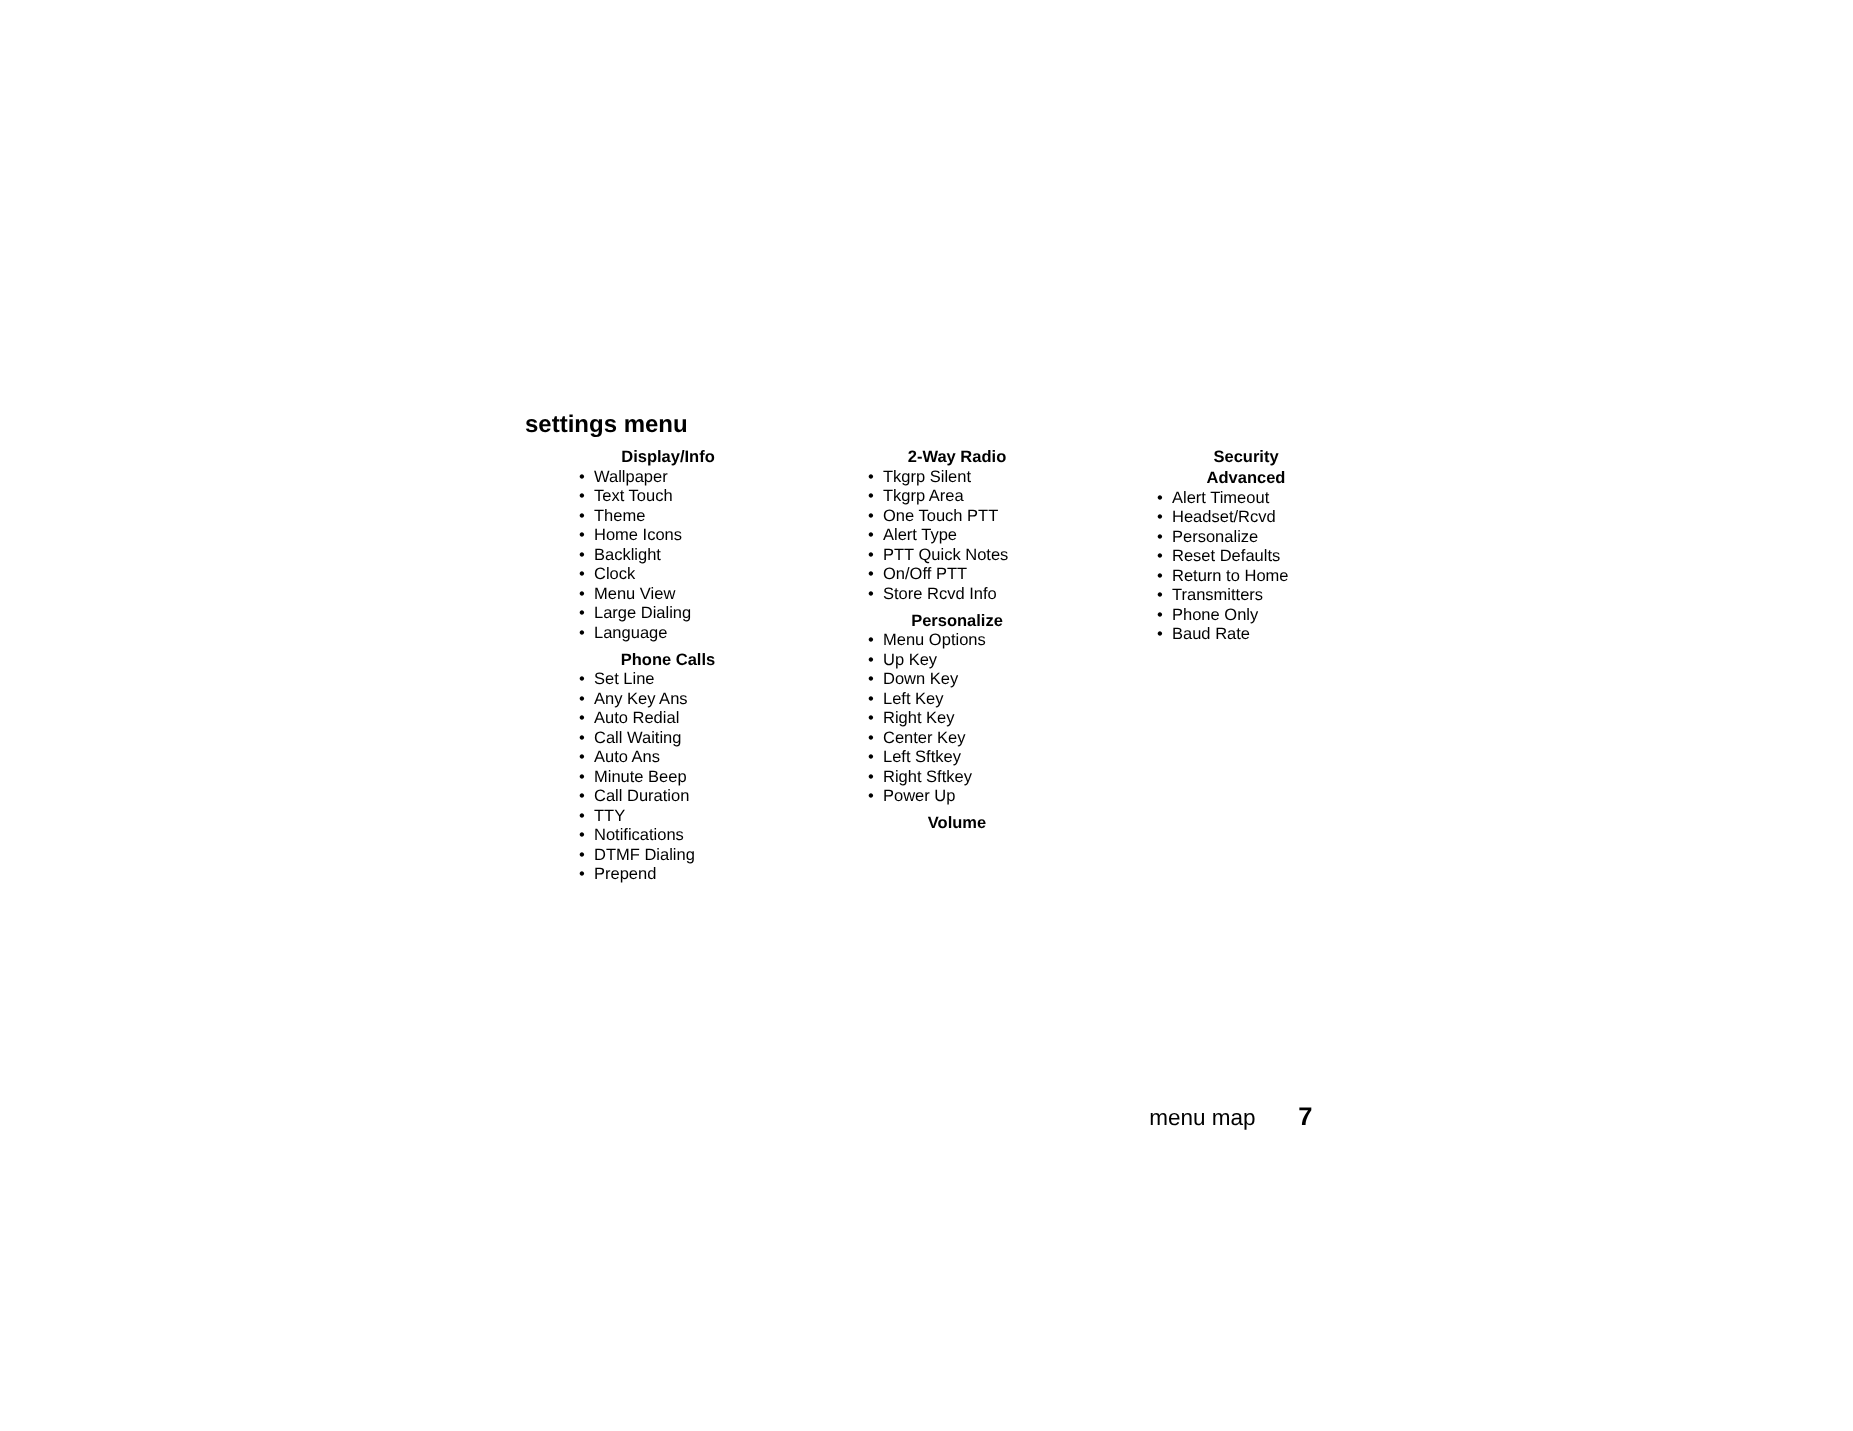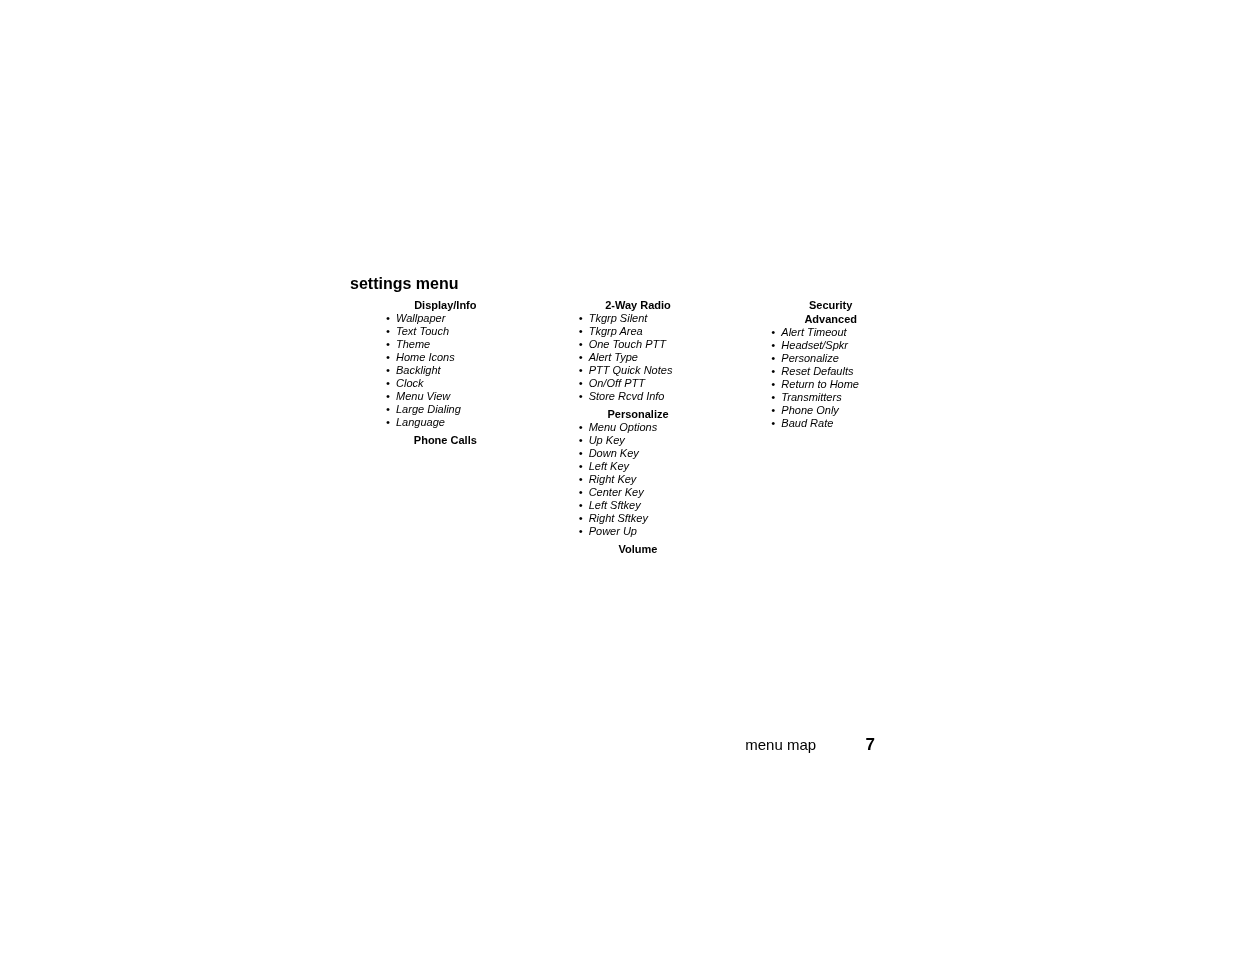--- a/index.html
+++ b/index.html
@@ -36,21 +36,20 @@
   .group-heading {
     font-weight: bold;
     font-size: 11px;
     line-height: 14px;
     text-align: center;
   }
   ul.items {
     list-style: none;
     margin: 0 0 4px 18px;
     padding: 0;
-    font-style: italic;
   }
   ul.items li {
     position: relative;
     font-size: 11px;
     line-height: 13px;
     padding-left: 10px;
   }
   ul.items li::before {
     content: "•";
     position: absolute;
@@ -61,21 +60,21 @@
     position: absolute;
     left: 0;
     right: 0;
     top: 735px;
     text-align: right;
     padding-right: 360px;
   }
   .footer .section {
     font-size: 15px;
     font-weight: normal;
-    margin-right: 45px;
+    margin-right: 24px;
   }
   .footer .pagenum {
     font-size: 17px;
     font-weight: bold;
   }
 </style>
 </head>
 <body>
 
 <div class="page">
@@ -91,20 +90,33 @@
         <li>Text Touch</li>
         <li>Theme</li>
         <li>Home Icons</li>
         <li>Backlight</li>
         <li>Clock</li>
         <li>Menu View</li>
         <li>Large Dialing</li>
         <li>Language</li>
       </ul>
       <div class="group-heading">Phone Calls</div>
+      <ul class="items">
+        <li>Set Line</li>
+        <li>Any Key Ans</li>
+        <li>Auto Redial</li>
+        <li>Call Waiting</li>
+        <li>Auto Ans</li>
+        <li>Minute Beep</li>
+        <li>Call Duration</li>
+        <li>TTY</li>
+        <li>Notifications</li>
+        <li>DTMF Dialing</li>
+        <li>Prepend</li>
+      </ul>
     </div>
 
     <div class="col">
       <div class="group-heading">2-Way Radio</div>
       <ul class="items">
         <li>Tkgrp Silent</li>
         <li>Tkgrp Area</li>
         <li>One Touch PTT</li>
         <li>Alert Type</li>
         <li>PTT Quick Notes</li>
@@ -124,21 +136,21 @@
         <li>Power Up</li>
       </ul>
       <div class="group-heading">Volume</div>
     </div>
 
     <div class="col">
       <div class="group-heading">Security</div>
       <div class="group-heading">Advanced</div>
       <ul class="items">
         <li>Alert Timeout</li>
-        <li>Headset/Spkr</li>
+        <li>Headset/Rcvd</li>
         <li>Personalize</li>
         <li>Reset Defaults</li>
         <li>Return to Home</li>
         <li>Transmitters</li>
         <li>Phone Only</li>
         <li>Baud Rate</li>
       </ul>
     </div>
 
   </div>

